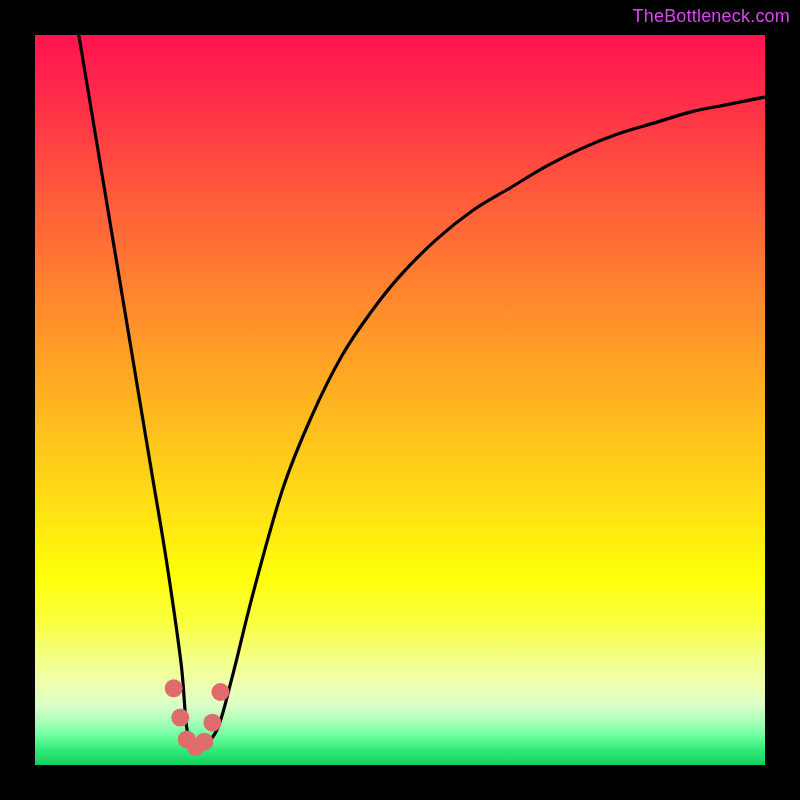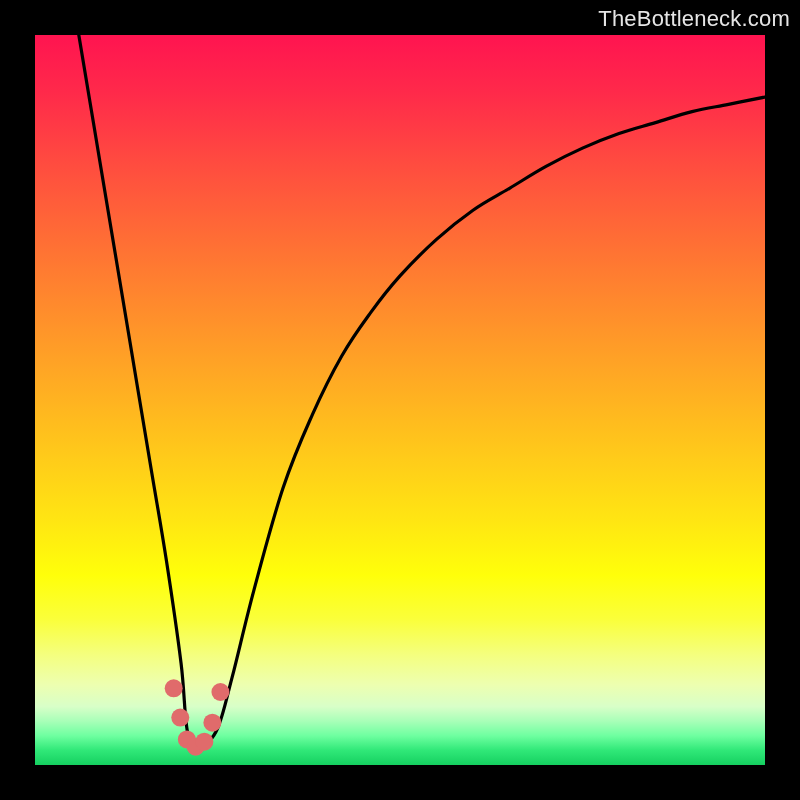--- a/index.html
+++ b/index.html
@@ -42,22 +42,22 @@
       #a8ffb8 94%,
       #6effa0 96%,
       #30e878 98%,
       #15d060 100%
     );
   }
   .watermark {
     position: absolute;
     top: 6px;
     right: 10px;
-    color: #e5e5e5;
-    font-size: 22px;
+    color: #d946ef;
+    font-size: 18px;
     font-weight: 500;
     letter-spacing: 0.2px;
   }
   svg.curve {
     position: absolute;
     left: 0;
     top: 0;
   }
 </style>
 </head>

